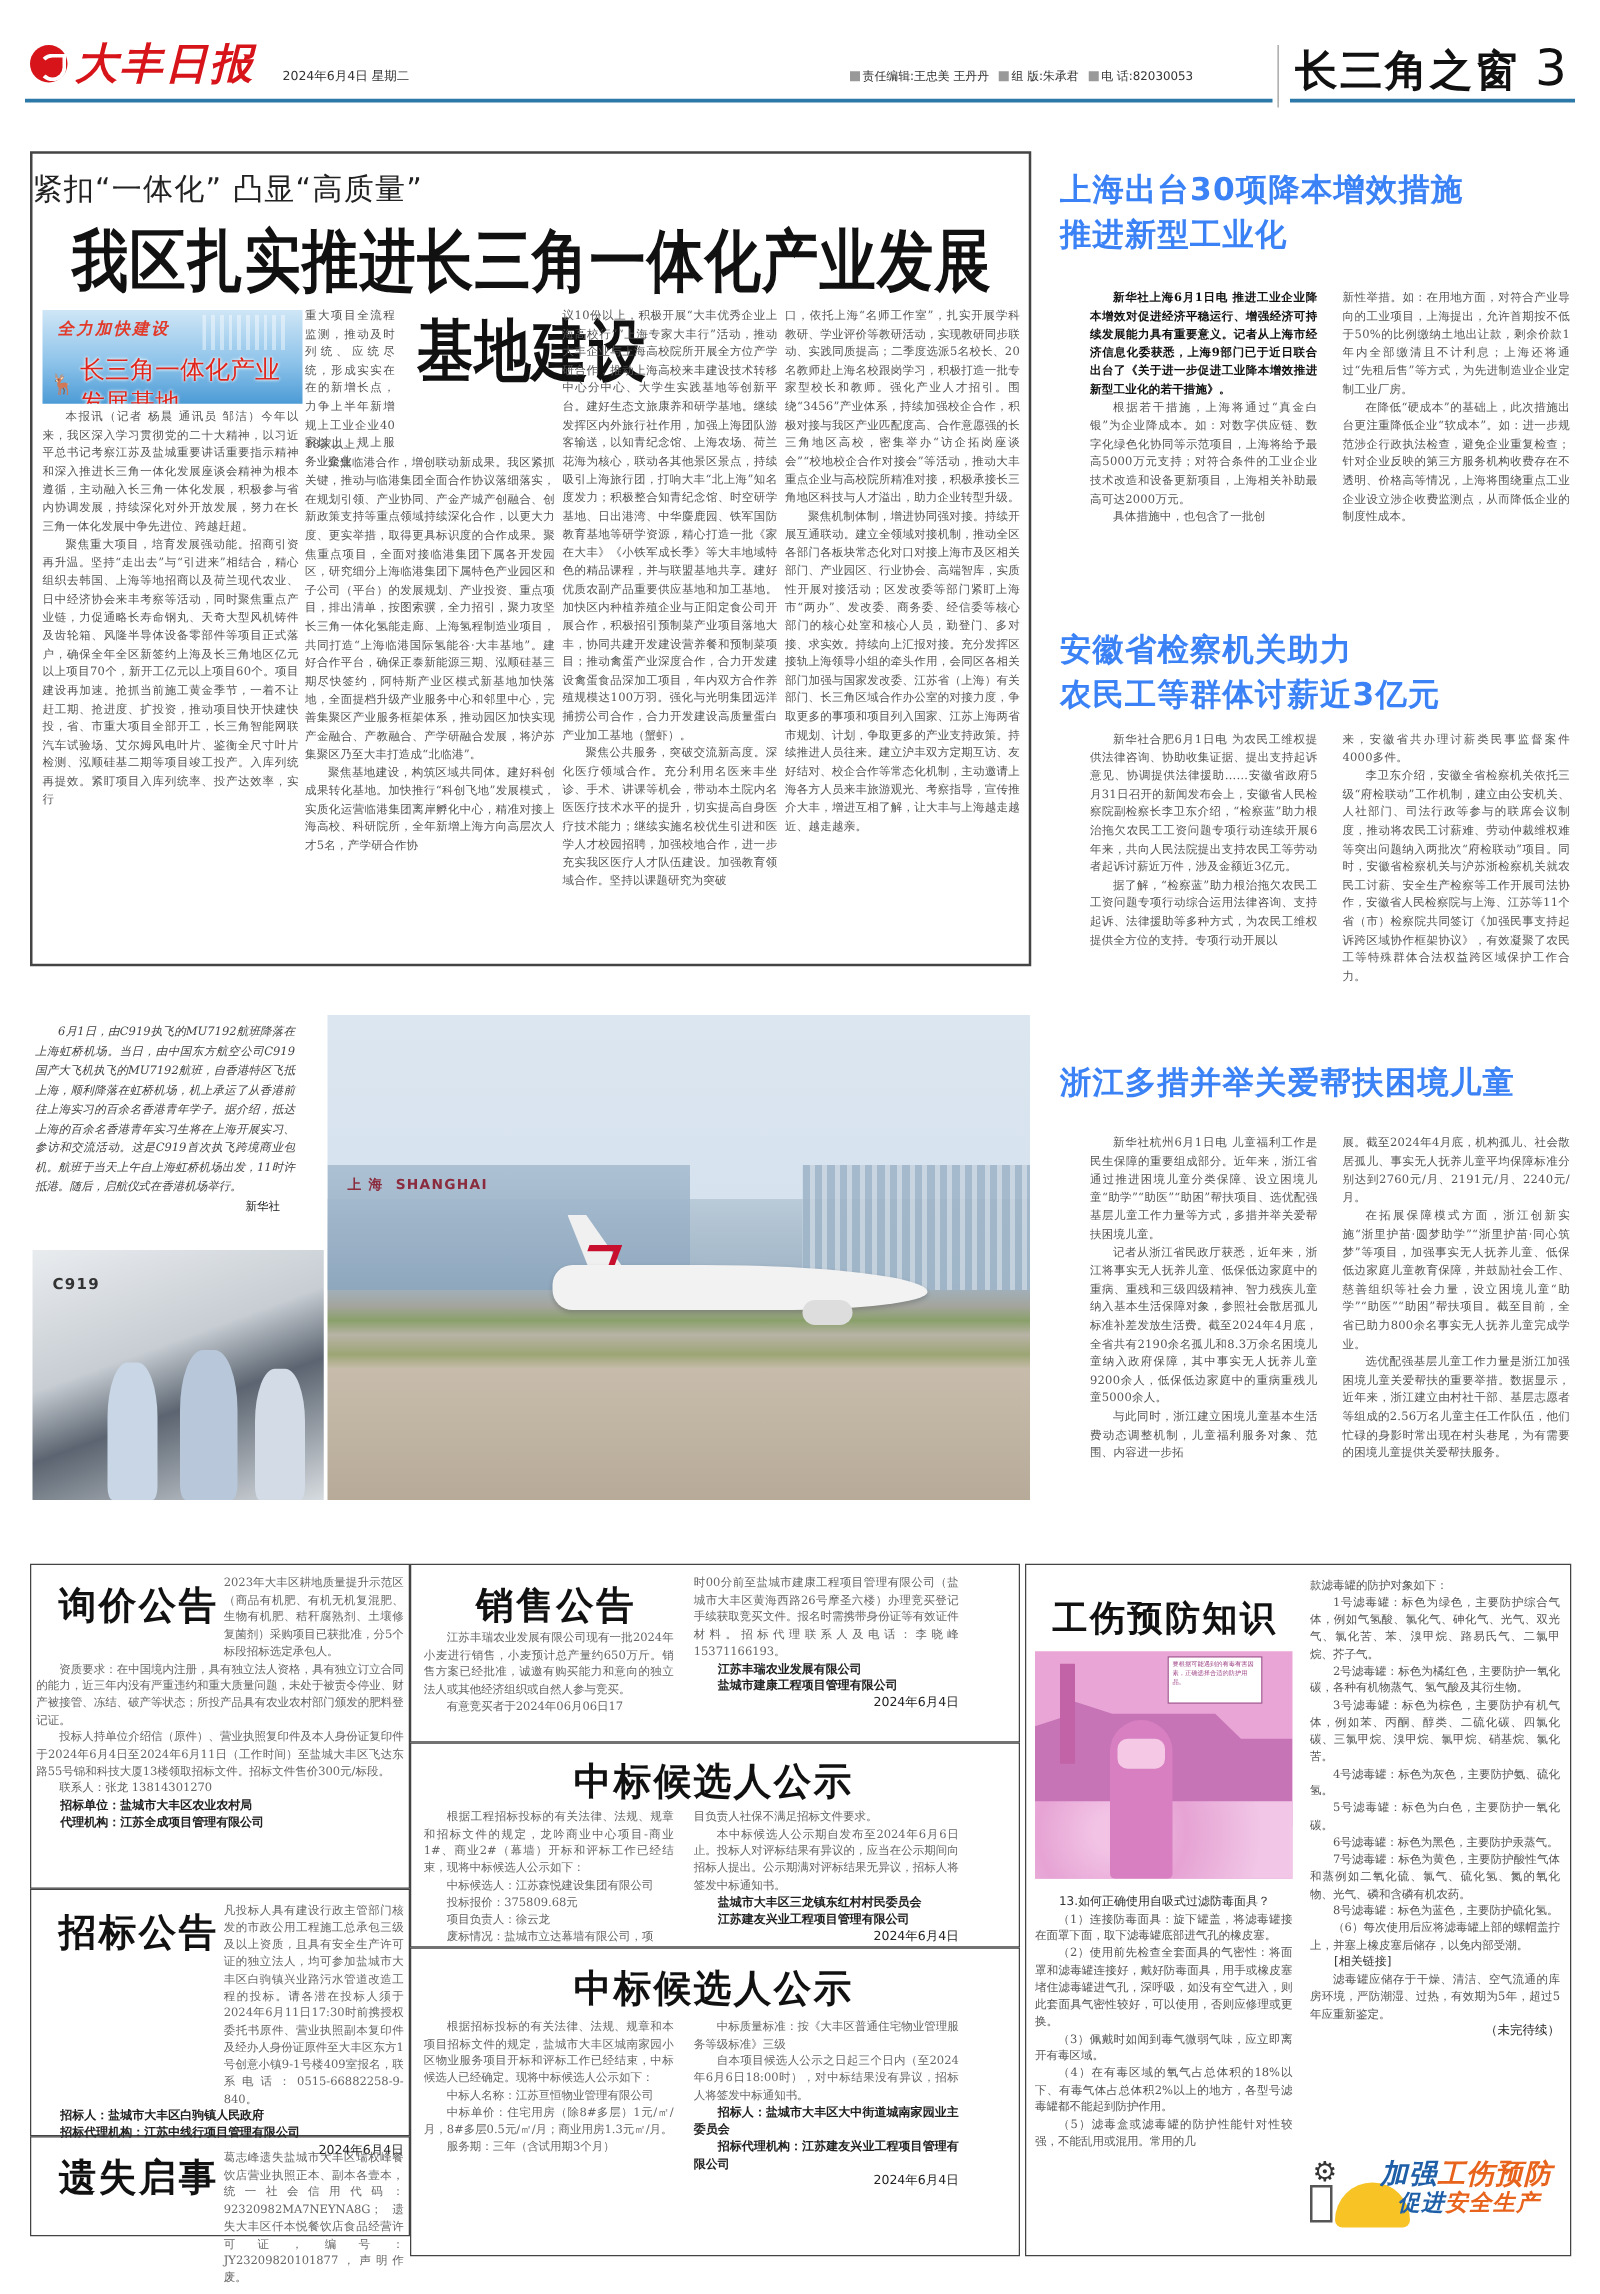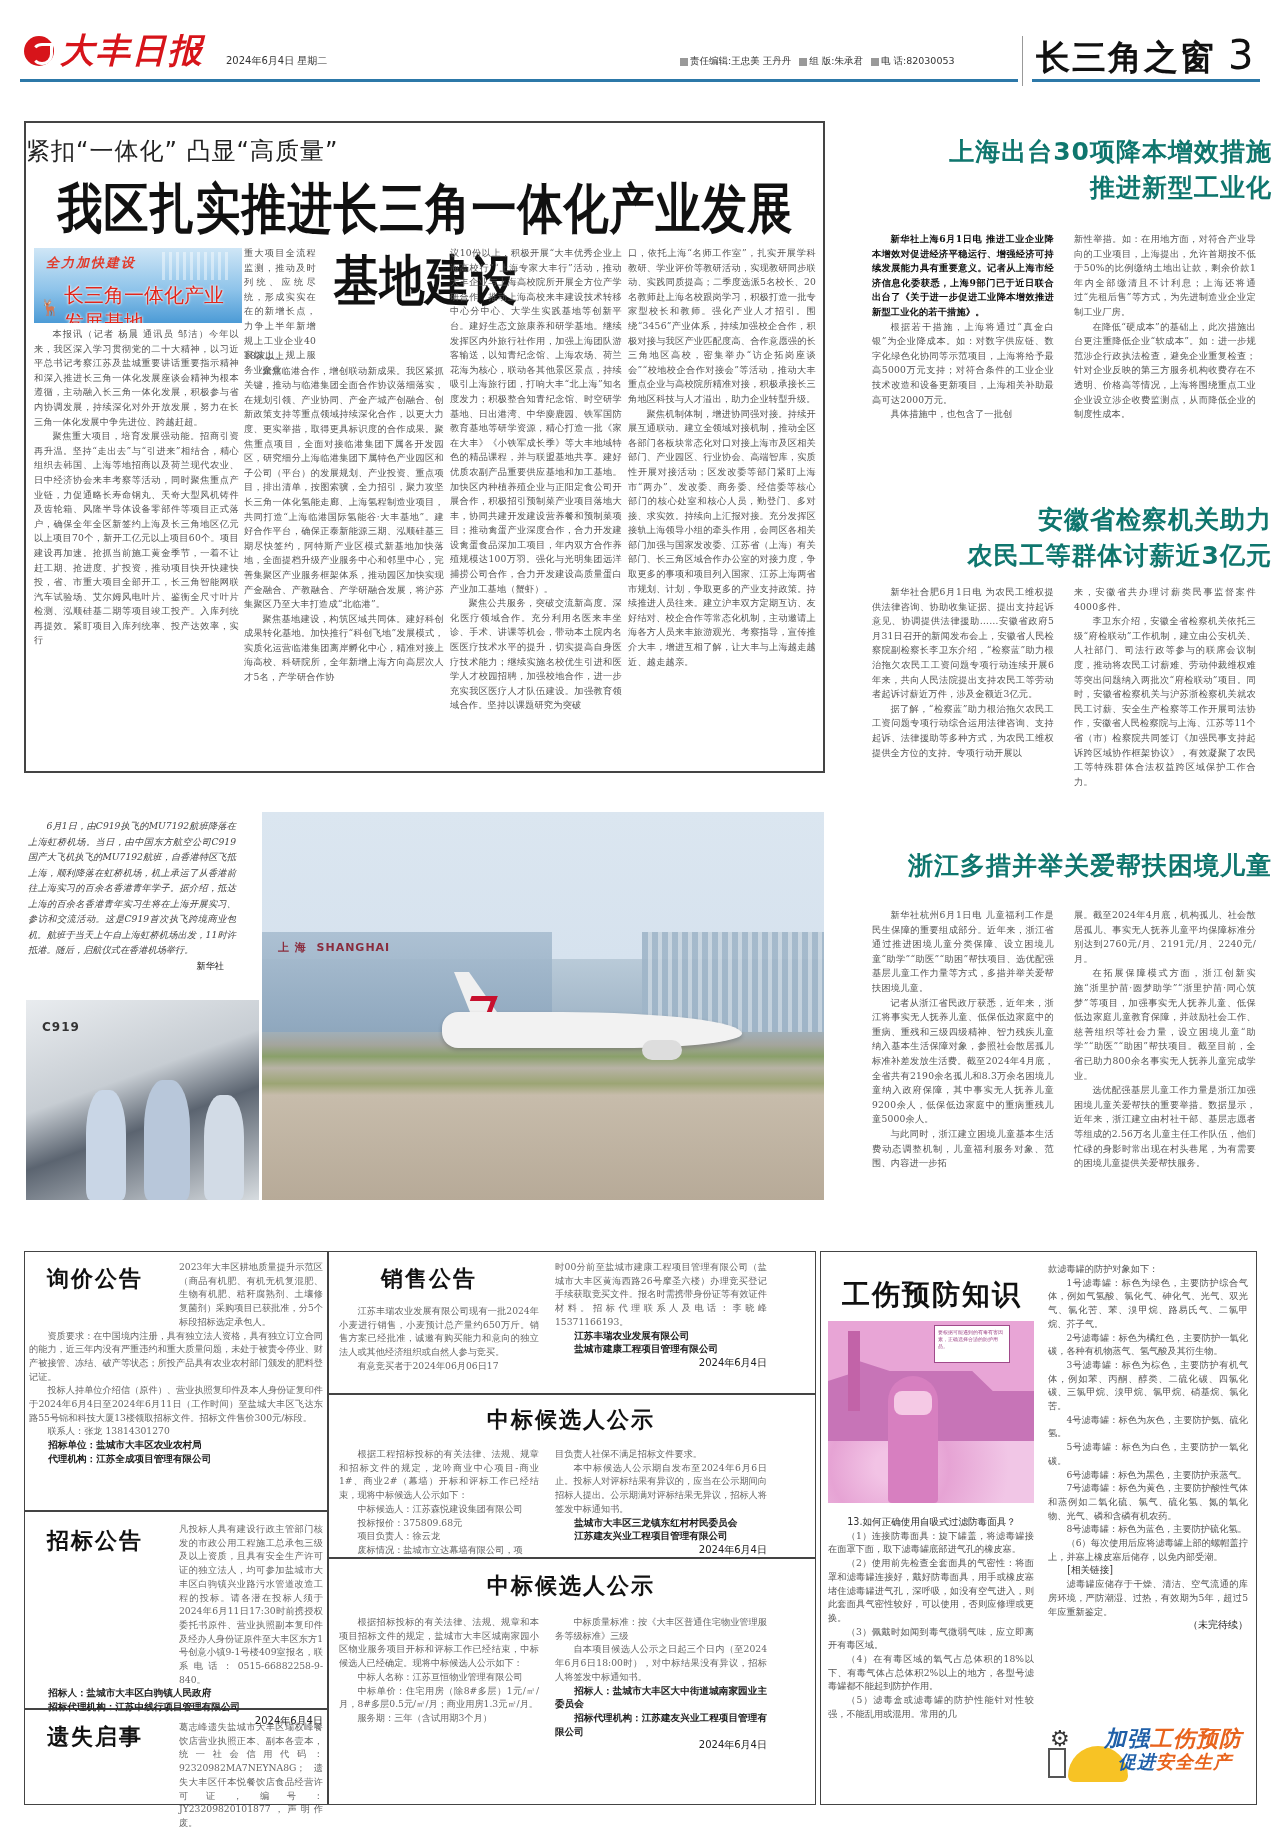--- a/index.html
+++ b/index.html
@@ -29,39 +29,39 @@
 #lead{left:24px;top:121px;width:801px;height:652px;border:2px solid #444}
 #lead-kicker{left:0;top:12px;width:797px;text-align:left;font-size:24px;color:#222;letter-spacing:1px}
 #lead-title{left:12px;top:50px;width:775px;text-align:center;font-size:45px;font-weight:900;color:#111;letter-spacing:1px;font-family:"DejaVu Sans",sans-serif;transform:scaleY(1.2);transform-origin:top}
 #lead-banner{left:8px;top:125px;width:208px;height:75px;background:linear-gradient(180deg,#cfe6f6 0%,#8fc4ea 55%,#4c9bd6 100%);overflow:hidden}
 #lead-banner .b1{position:absolute;left:12px;top:6px;font-size:13px;color:#e23a2a;font-style:italic;font-weight:bold;font-family:"DejaVu Serif",serif;letter-spacing:2px}
 #lead-banner .b2{position:absolute;left:30px;top:34px;font-size:20px;color:#e0261c;font-weight:normal;letter-spacing:0px;text-shadow:0 0 2px #fff,0 0 3px #fff}
 #lead-banner .city{position:absolute;right:10px;top:4px;width:70px;height:28px;background:repeating-linear-gradient(90deg,rgba(255,255,255,.7) 0 3px,transparent 3px 7px);opacity:.6}
 #lead-banner .deer{position:absolute;left:6px;bottom:6px;font-size:16px;color:#6b5b45}
 
 
-.r-title{font-size:25px;font-weight:bold;color:#0f766e;text-align:right;letter-spacing:1px;line-height:36px}
+.r-title{font-size:25px;font-weight:bold;color:#3b82f6;text-align:left;letter-spacing:1px;line-height:36px}
 
 
 #photo-caption{left:28px;top:818px;width:208px;font-size:9.2px;line-height:15.5px;color:#444;font-style:italic;font-family:"DejaVu Serif",serif;text-align:justify}
 #photo-main{left:262px;top:812px;width:562px;height:388px;overflow:hidden;background:linear-gradient(180deg,#dbe6f0 0%,#d6e2ee 38%,#b9cad8 38%,#9fb4c6 55%,#a4a59d 60%,#8aa06a 63%,#b8b3a6 66%,#9ca574 70%,#c7bcab 73%,#b7aa98 100%)}
 #photo-main .terminal{position:absolute;left:0;top:120px;width:290px;height:100px;background:linear-gradient(180deg,#a8bdd0,#8da6bd);opacity:.9}
 #photo-main .terminal2{position:absolute;left:380px;top:120px;width:182px;height:100px;background:repeating-linear-gradient(90deg,#9fb5c8 0 6px,#c7d4df 6px 10px);opacity:.9}
 #photo-main .sign{position:absolute;left:16px;top:128px;font-size:11px;color:#8a2c3d;font-weight:bold;letter-spacing:1px}
 #photo-main .plane{position:absolute;left:180px;top:200px;width:300px;height:36px;background:#f2f2f2;border-radius:16px 60% 40% 16px;box-shadow:0 2px 4px rgba(0,0,0,.2)}
 #photo-main .tail{position:absolute;left:192px;top:160px;width:50px;height:50px;background:#f0f0f0;clip-path:polygon(0 0,30% 0,100% 100%,40% 100%)}
 #photo-main .tail-logo{position:absolute;left:206px;top:184px;width:26px;height:20px;border-top:5px solid #c8102e;border-right:5px solid #c8102e;transform:skewX(-20deg)}
 #photo-main .engine{position:absolute;left:380px;top:228px;width:40px;height:20px;background:#ddd;border-radius:10px}
 #photo-inset{left:26px;top:1000px;width:233px;height:200px;overflow:hidden;background:linear-gradient(160deg,#e9ecef 0%,#c7cdd3 40%,#5b6470 60%,#d7dce0 100%)}
 #photo-inset .c919{position:absolute;left:16px;top:20px;font-size:12px;color:#333;font-weight:bold;letter-spacing:1px}
 #photo-inset .p{position:absolute;border-radius:40% 40% 10% 10%}
 
 
 .ad-box{border:1.5px solid #444}
-.ad-title{font-size:22px;font-weight:900;color:#111;letter-spacing:2px;font-family:Liberation Serif, serif}
+.ad-title{font-size:30px;font-weight:900;color:#111;letter-spacing:2px;font-family:Liberation Serif, serif}
 .ad-text{font-size:9.2px;line-height:13.7px;color:#666;font-family:"DejaVu Serif",serif;text-align:justify}
 .ad-text p{text-indent:2em}
 .ad-strong{font-family:"DejaVu Sans",sans-serif;color:#222;font-weight:bold;font-size:9.6px}
 .ad-date{text-align:right;font-family:"DejaVu Sans",sans-serif;color:#222;font-size:10px}
 
 #safety-illus{left:828px;top:1321px;width:206px;height:182px;background:#e8a5d6;overflow:hidden}
 #safety-illus .chimney{position:absolute;left:20px;top:10px;width:12px;height:80px;background:#c263a8}
 #safety-illus .factory{position:absolute;left:0;top:40px;width:206px;height:100px;background:#c774b7;clip-path:polygon(0 20%,15% 10%,15% 0,30% 10%,70% 10%,80% 30%,100% 30%,100% 100%,0 100%)}
 #safety-illus .ground{position:absolute;left:0;top:120px;width:206px;height:62px;background:radial-gradient(circle at 30% 40%,#f2c3e5 10%,#e6a3d4 40%,#f1c6e6 80%)}
 #safety-illus .person{position:absolute;left:60px;top:55px;width:50px;height:127px;background:#d77fc0;border-radius:25px 25px 4px 4px}
@@ -203,21 +203,21 @@
 <div class="abs ad-box" style="left:24px;top:1511px;width:304px;height:198px">
   <div class="abs ad-title" style="left:22px;top:14px">招标公告</div>
   <div class="abs ad-text" style="left:4px;top:10px;width:294px">
     <p style="text-indent:0;padding-left:150px">凡投标人具有建设行政主管部门核发的市政公用工程施工总承包三级及以上资质，且具有安全生产许可证的独立法人，均可参加盐城市大丰区白驹镇兴业路污水管道改造工程的投标。请各潜在投标人须于2024年6月11日17:30时前携授权委托书原件、营业执照副本复印件及经办人身份证原件至大丰区东方1号创意小镇9-1号楼409室报名，联系电话：0515-66882258-9-840。</p>
     <p class="ad-strong">招标人：盐城市大丰区白驹镇人民政府</p>
     <p class="ad-strong">招标代理机构：江苏中线行项目管理有限公司</p>
     <div class="ad-date">2024年6月4日</div>
   </div>
 </div>
 
-<div class="abs ad-box" style="left:24px;top:1709px;width:304px;height:96px">
+<div class="abs ad-box" style="left:24px;top:1709px;width:304px;height:80px">
   <div class="abs ad-title" style="left:22px;top:12px">遗失启事</div>
   <div class="abs ad-text" style="left:4px;top:10px;width:294px">
     <p style="text-indent:0;padding-left:150px">葛志峰遗失盐城市大丰区瑞权峰餐饮店营业执照正本、副本各壹本，统一社会信用代码：92320982MA7NEYNA8G；遗失大丰区仟本悦餐饮店食品经营许可证，编号：JY23209820101877，声明作废。</p>
   </div>
 </div>
 
 <div class="abs ad-box" style="left:328px;top:1251px;width:488px;height:143px">
   <div class="abs ad-title" style="left:52px;top:12px">销售公告</div>
   <div class="abs ad-text" style="left:10px;top:52px;width:200px">
     <p>江苏丰瑞农业发展有限公司现有一批2024年小麦进行销售，小麦预计总产量约650万斤。销售方案已经批准，诚邀有购买能力和意向的独立法人或其他经济组织或自然人参与竞买。</p>

